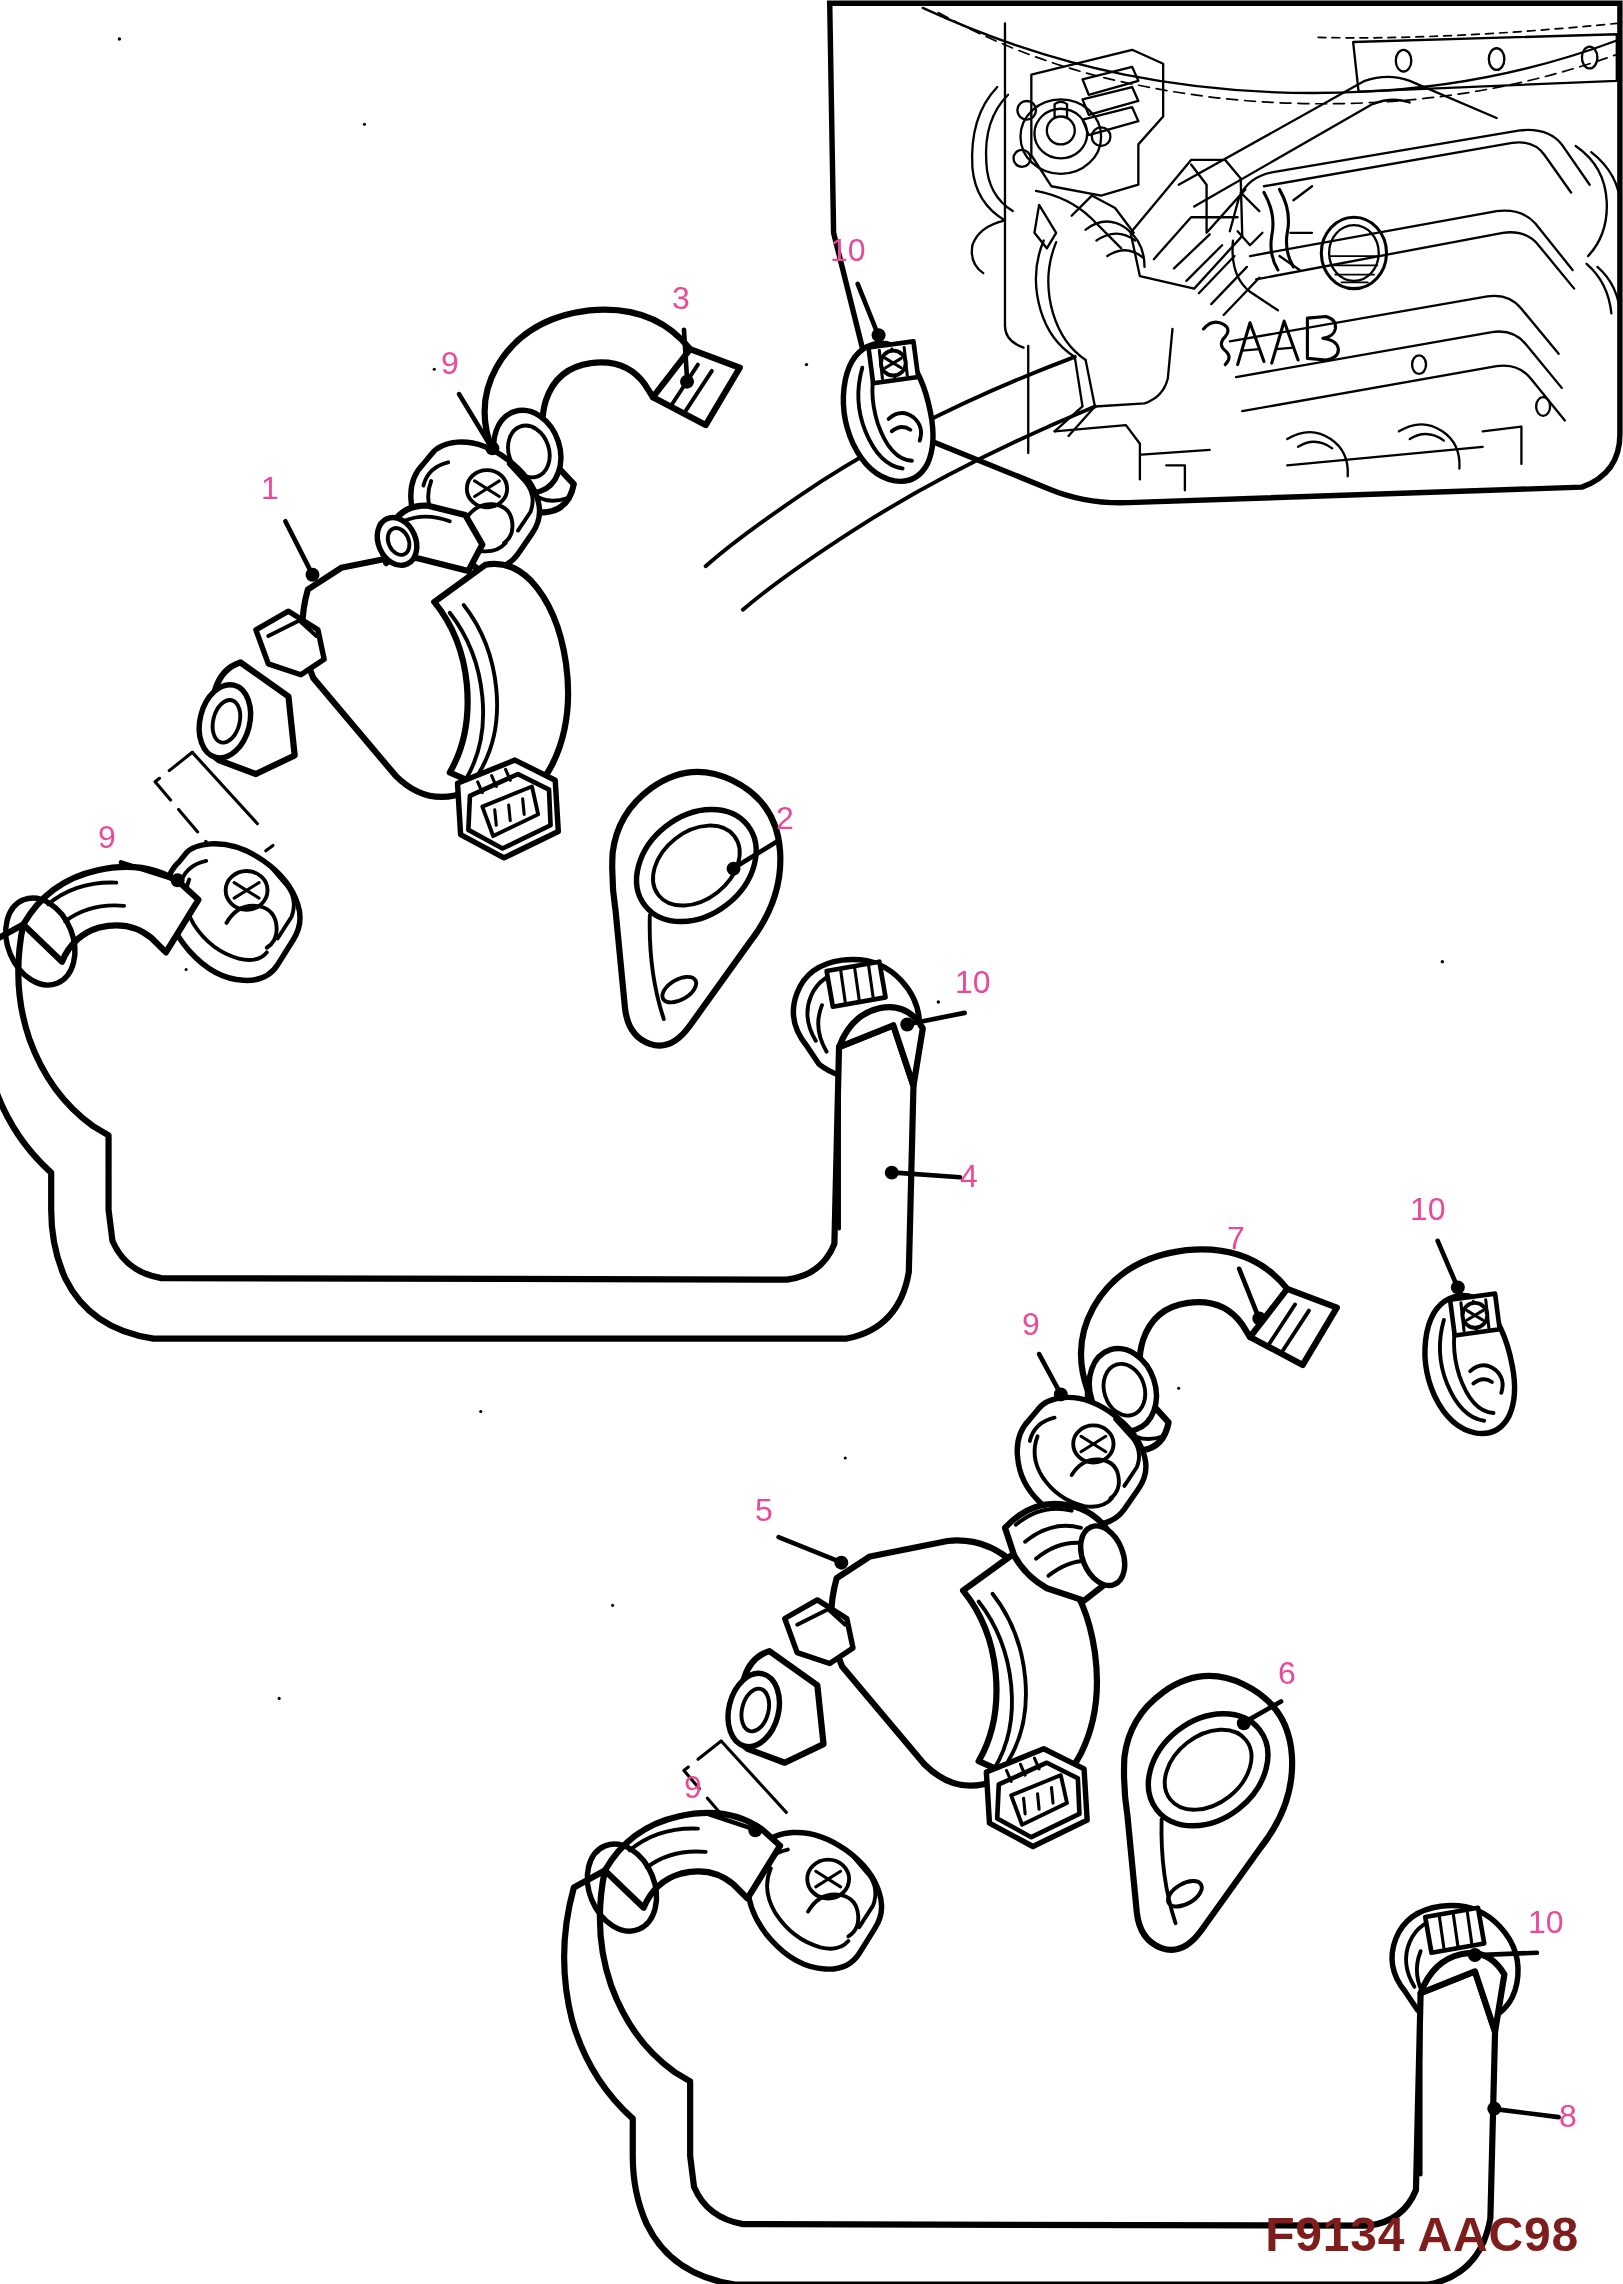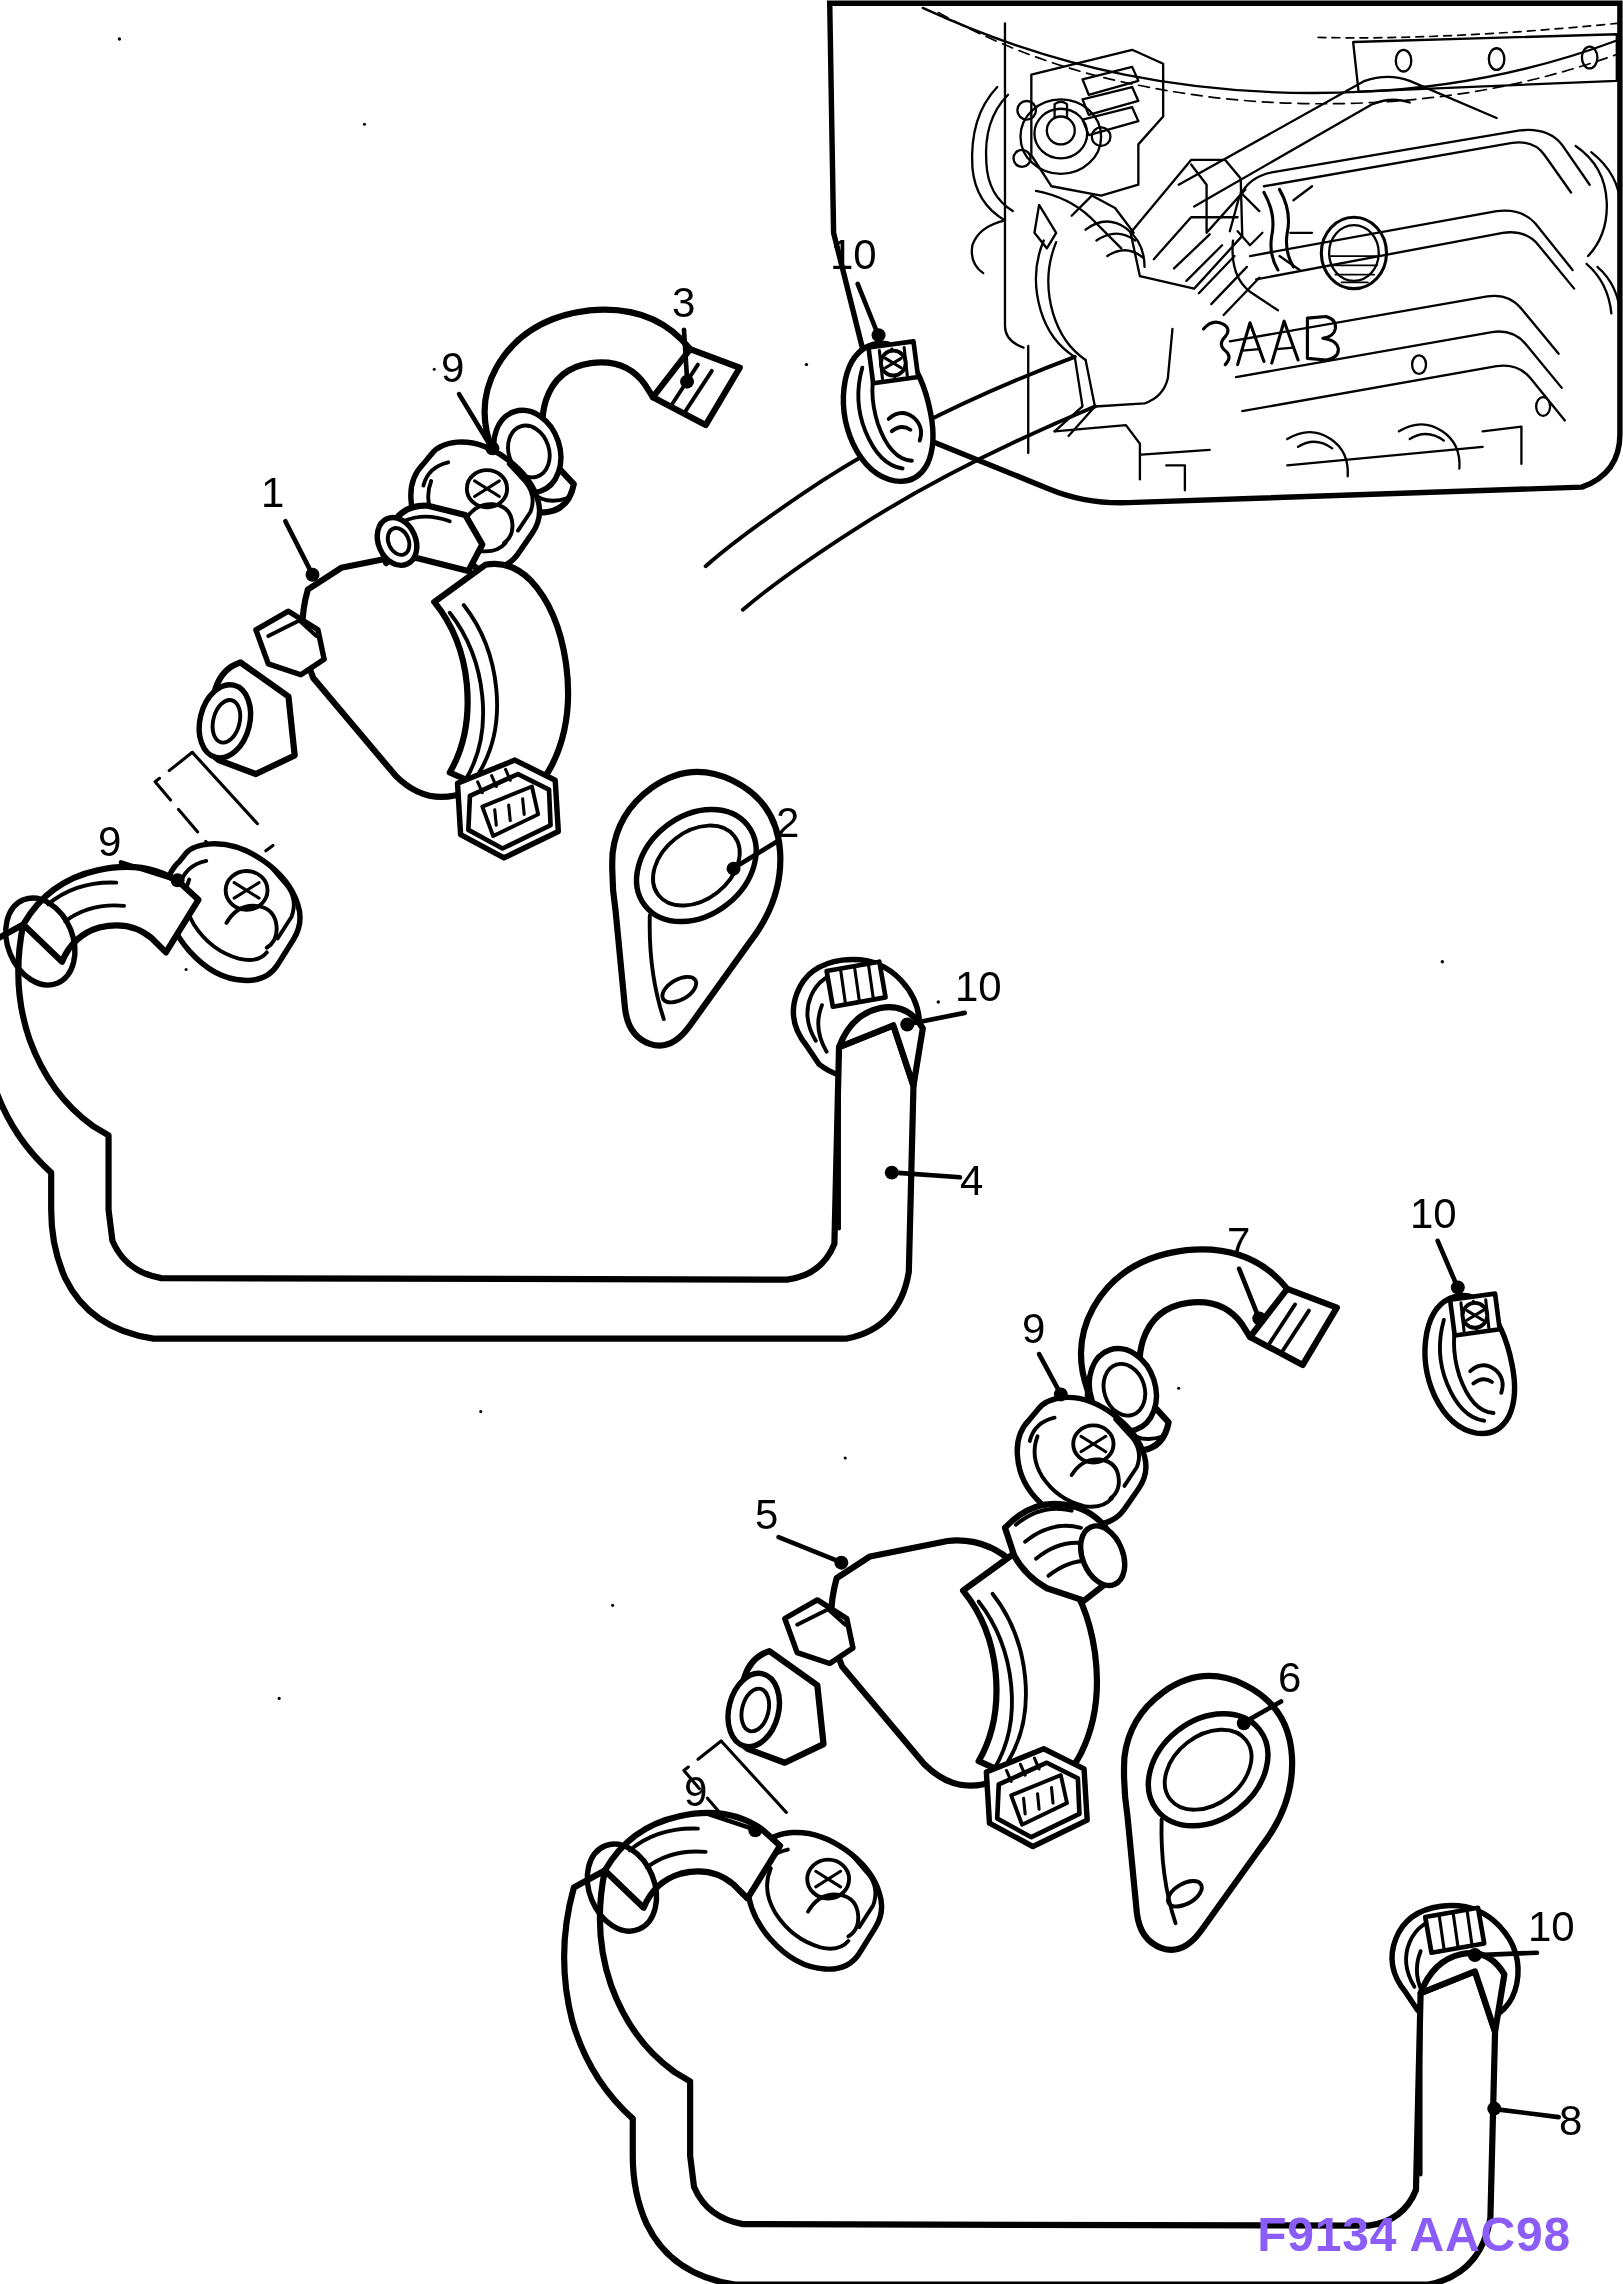--- a/index.html
+++ b/index.html
@@ -29,36 +29,36 @@
   .w6{stroke-width:6;}
   .w5{stroke-width:5;}
   .w4{stroke-width:4;}
   .w3{stroke-width:3;}
   .w2{stroke-width:2.2;}
   .fillw{fill:#ffffff;}
   .solid{fill:#000;stroke:none;}
   .callout-num{
     position:absolute;
     font-family:"Liberation Sans", sans-serif;
-    font-size:42px;
+    font-size:32px;
     font-weight:400;
-    color:#000000;
+    color:#ec4899;
     line-height:1;
     letter-spacing:0px;
     white-space:nowrap;
   }
   #caption{
     position:absolute;
-    right:52px;
+    right:44px;
     bottom:22px;
     font-family:"Liberation Sans", sans-serif;
     font-size:48px;
     font-weight:700;
     letter-spacing:0.8px;
-    color:#8b5cf6;
+    color:#7f1d1d;
     white-space:nowrap;
     margin-top:48px;
   }
   .inset-frame{fill:none;stroke:#000;stroke-width:7;}
 </style>
 </head>
 <body>
 
 <div id="page">
 

